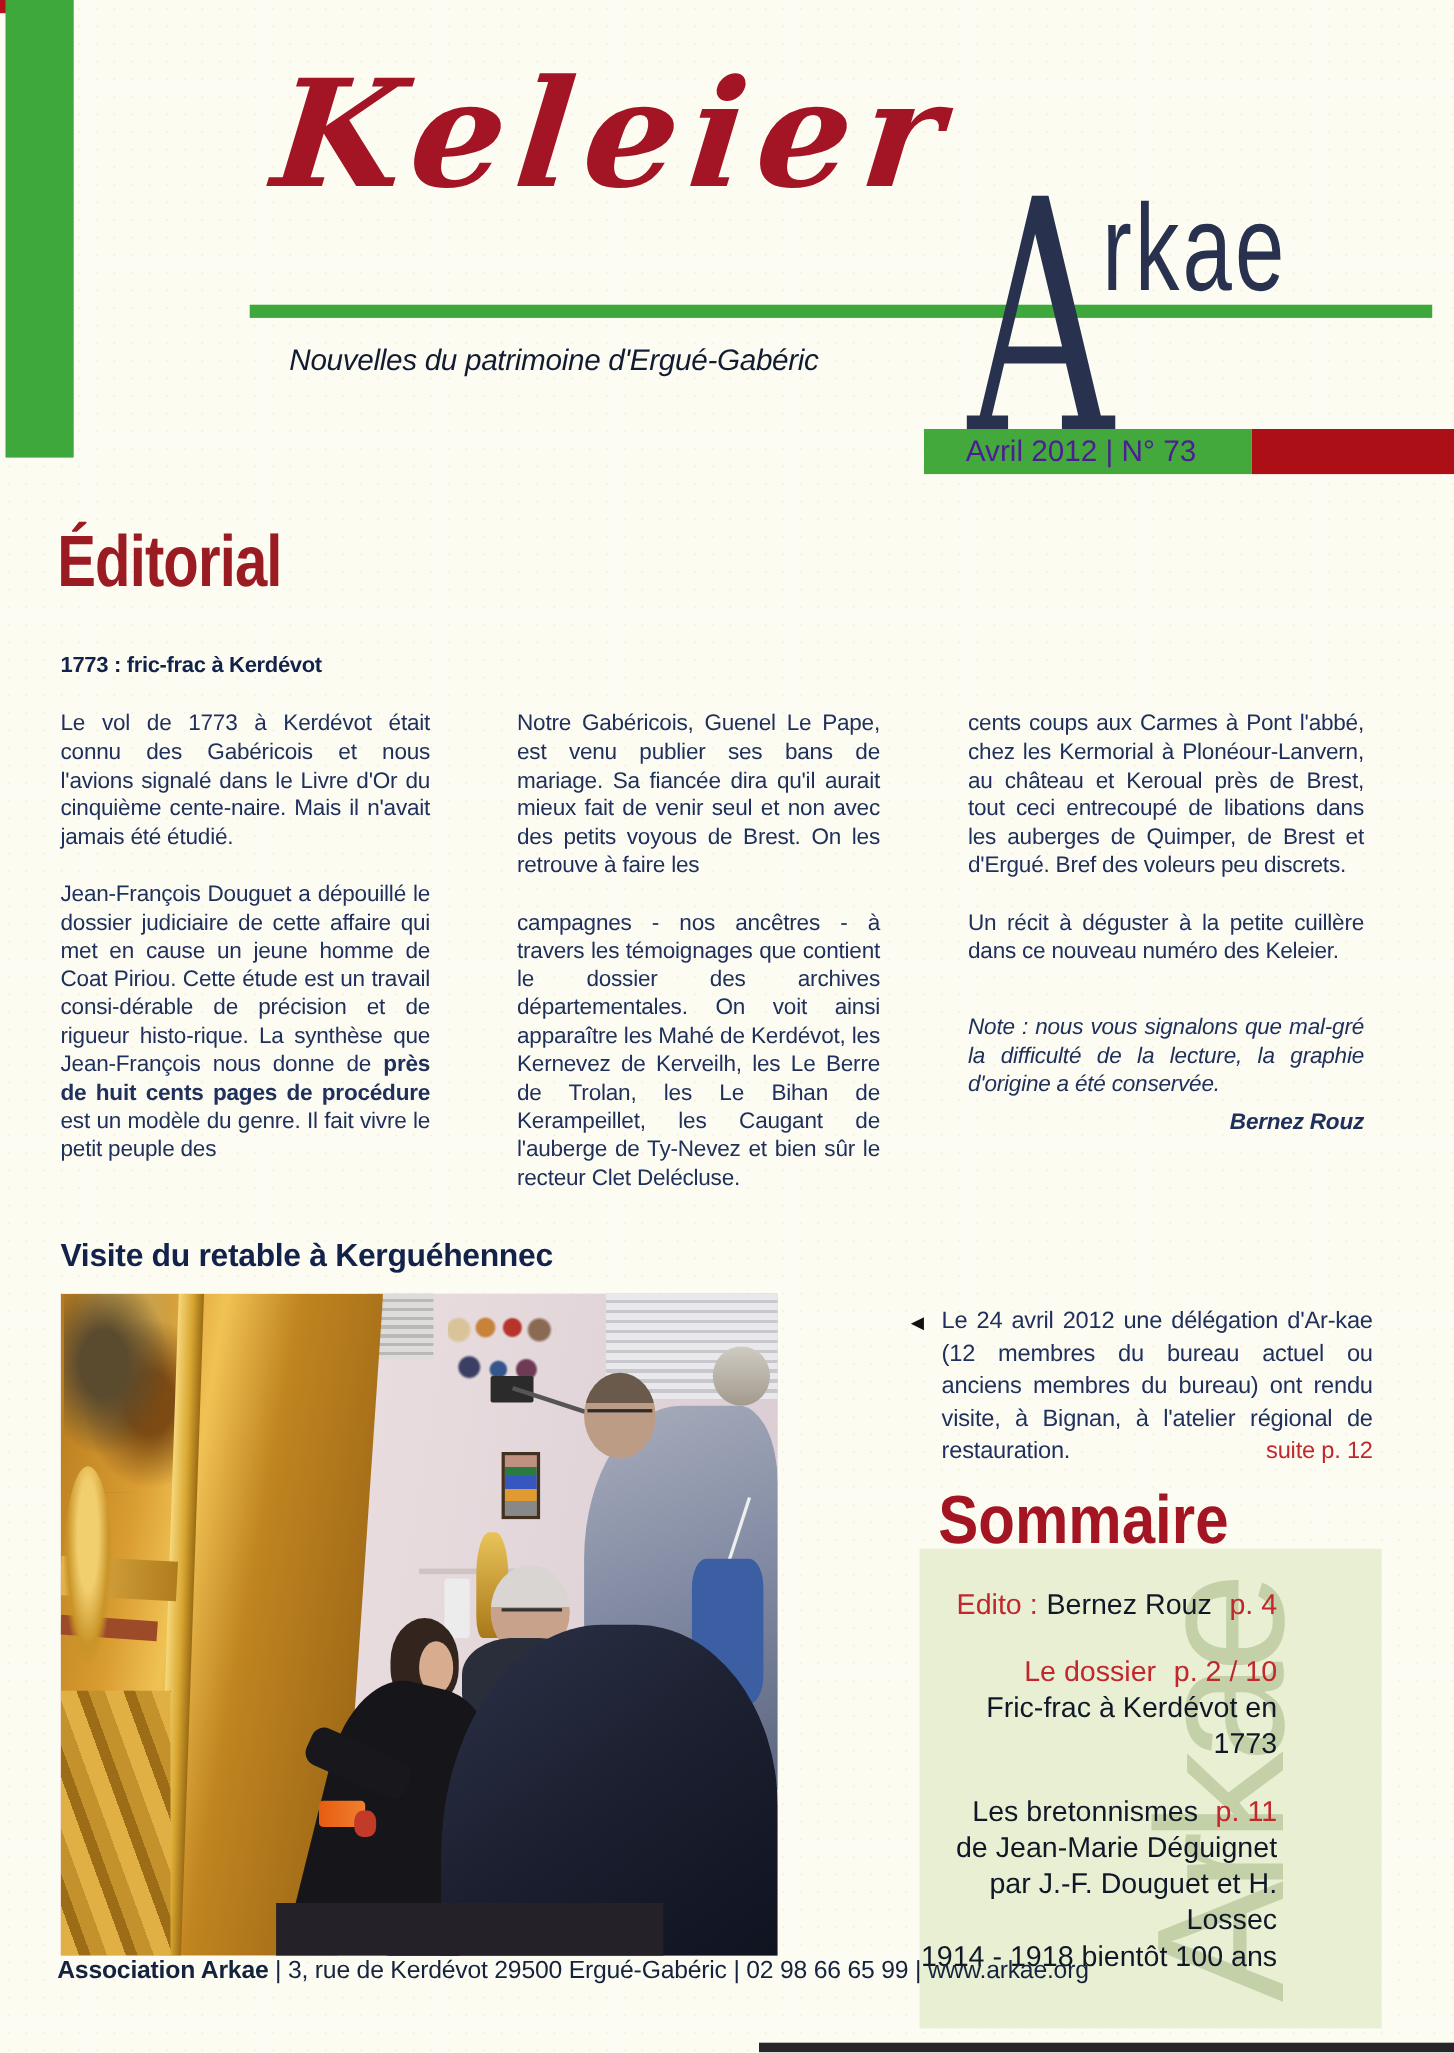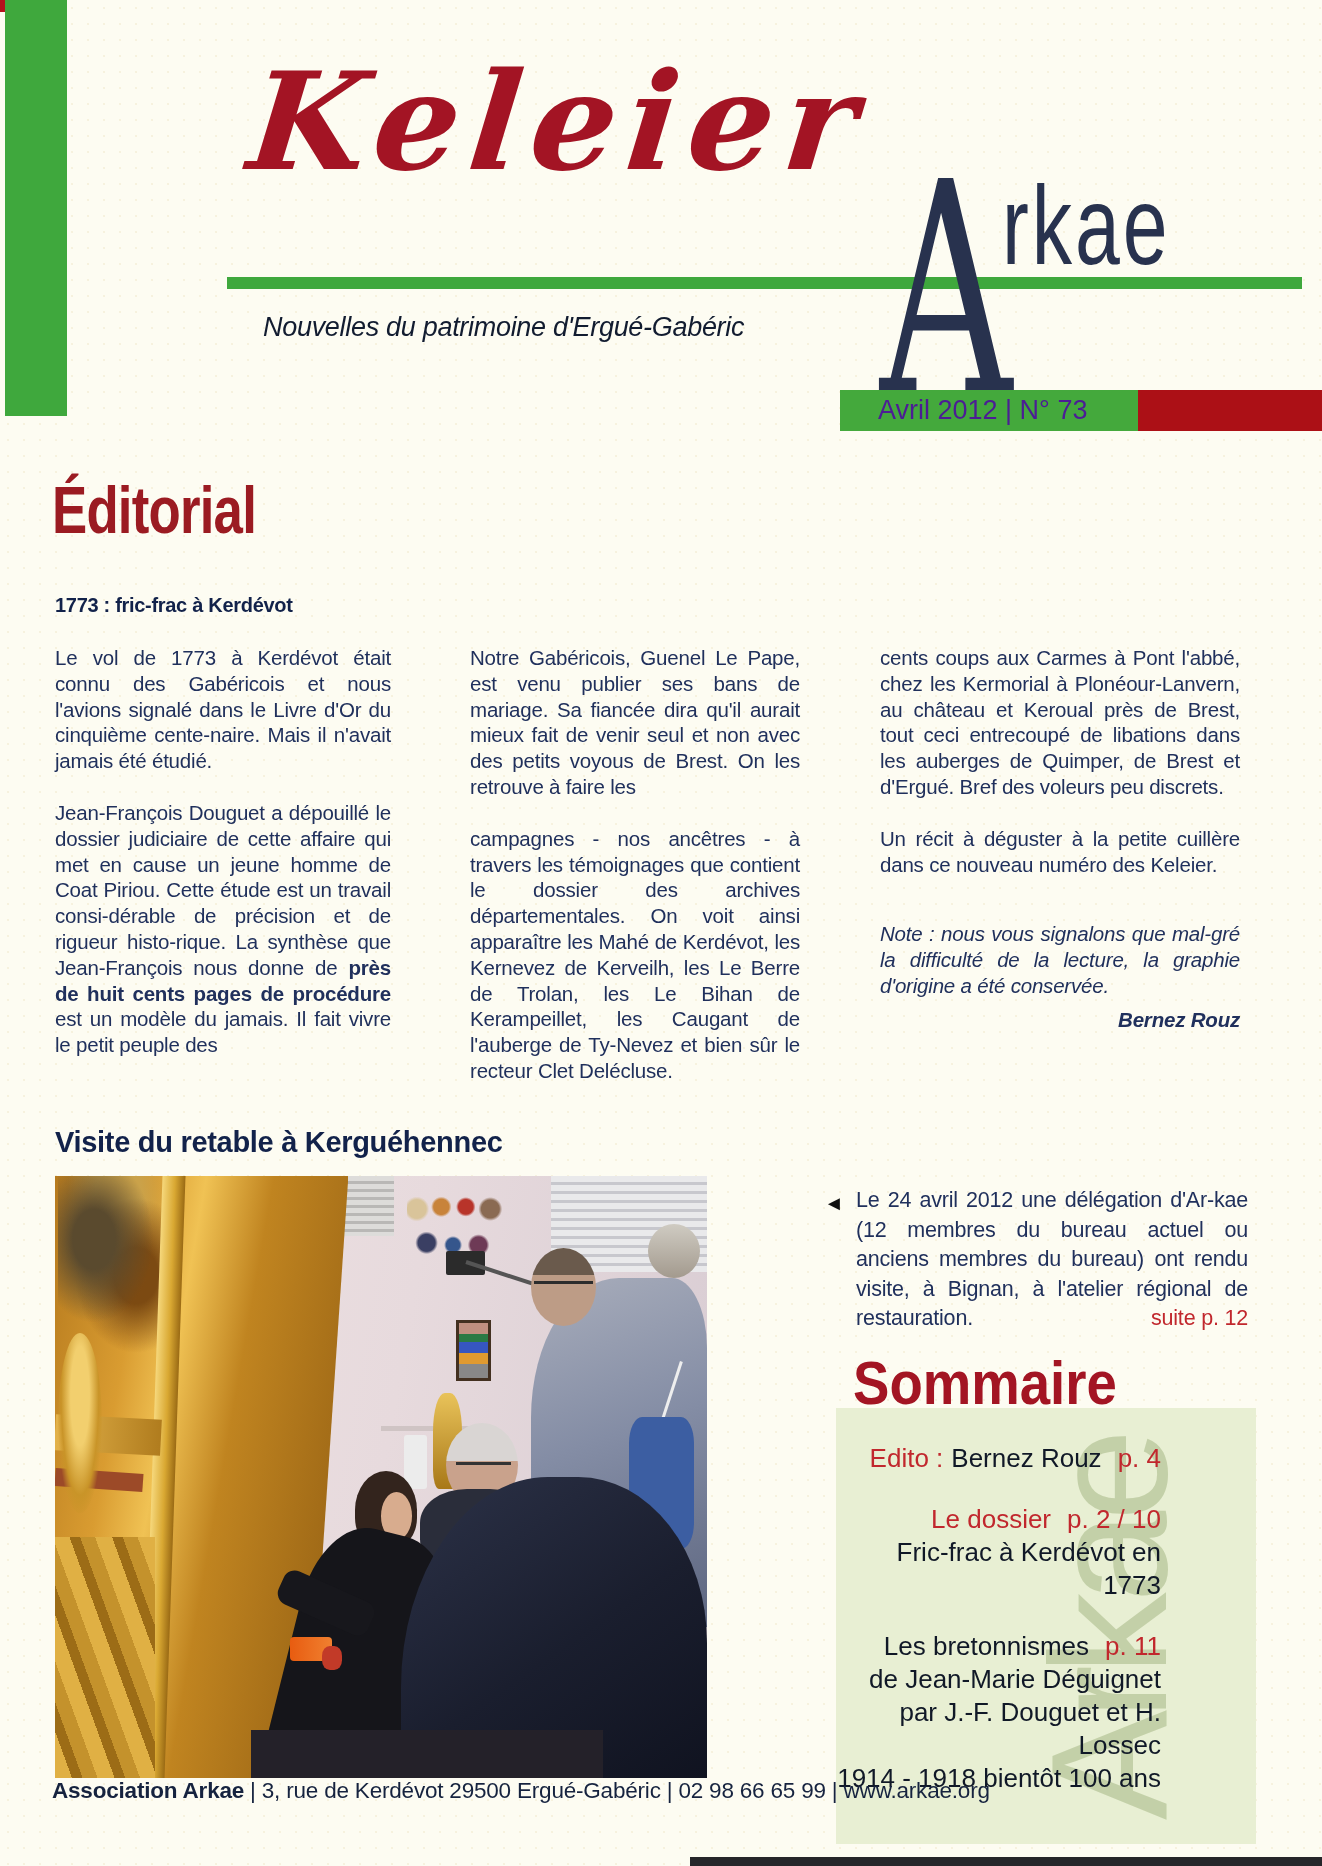--- a/index.html
+++ b/index.html
@@ -143,21 +143,21 @@
   <div class="abs logo-rkae">rkae</div>
   <div class="abs subtitle">Nouvelles du patrimoine d'Ergué-Gabéric</div>
   <div class="abs issue-badge">Avril 2012 | N° 73</div>
   <div class="abs issue-badge-red"></div>
 
   <div class="abs ed-heading">Éditorial</div>
   <div class="abs ed-sub">1773 : fric-frac à Kerdévot</div>
 
   <div class="col col1">
     <p>Le vol de 1773 à Kerdévot était connu des Gabéricois et nous l'avions signalé dans le Livre d'Or du cinquième cente-naire. Mais il n'avait jamais été étudié.</p>
-    <p><span>Jean-François Douguet a dépouillé le dossier judiciaire de cette affaire qui met en cause un jeune homme de Coat Piriou. Cette étude est un travail consi-dérable de précision et de rigueur histo-rique. La synthèse que Jean-François nous donne de </span><b>près de huit cents pages de procédure</b><span> est un modèle du jamais. Il fait vivre le petit peuple des</span></p>
+    <p><span>Jean-François Douguet a dépouillé le dossier judiciaire de cette affaire qui met en cause un jeune homme de Coat Piriou. Cette étude est un travail consi-dérable de précision et de rigueur histo-rique. La synthèse que Jean-François nous donne de </span><b>près de huit cents pages de procédure</b><span> est un modèle du genre. Il fait vivre le petit peuple des</span></p>
   </div>
 
   <div class="col col2">
     <p>Notre Gabéricois, Guenel Le Pape, est venu publier ses bans de mariage. Sa fiancée dira qu'il aurait mieux fait de venir seul et non avec des petits voyous de Brest. On les retrouve à faire les</p>
     <p>campagnes - nos ancêtres - à travers les témoignages que contient le dossier des archives départementales. On voit ainsi apparaître les Mahé de Kerdévot, les Kernevez de Kerveilh, les Le Berre de Trolan, les Le Bihan de Kerampeillet, les Caugant de l'auberge de Ty-Nevez et bien sûr le recteur Clet Delécluse.</p>
   </div>
 
   <div class="col col3">
     <p>cents coups aux Carmes à Pont l'abbé, chez les Kermorial à Plonéour-Lanvern, au château et Keroual près de Brest, tout ceci entrecoupé de libations dans les auberges de Quimper, de Brest et d'Ergué. Bref des voleurs peu discrets.</p>
     <p style="margin-bottom:44px;">Un récit à déguster à la petite cuillère dans ce nouveau numéro des Keleier.</p>

